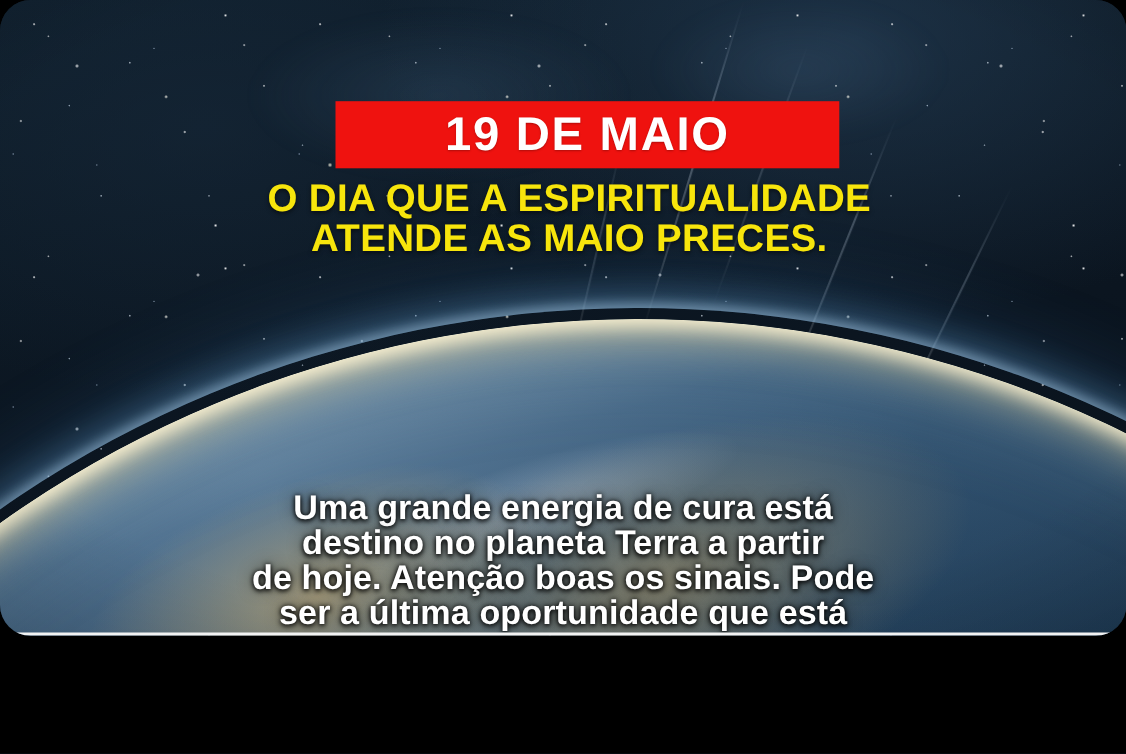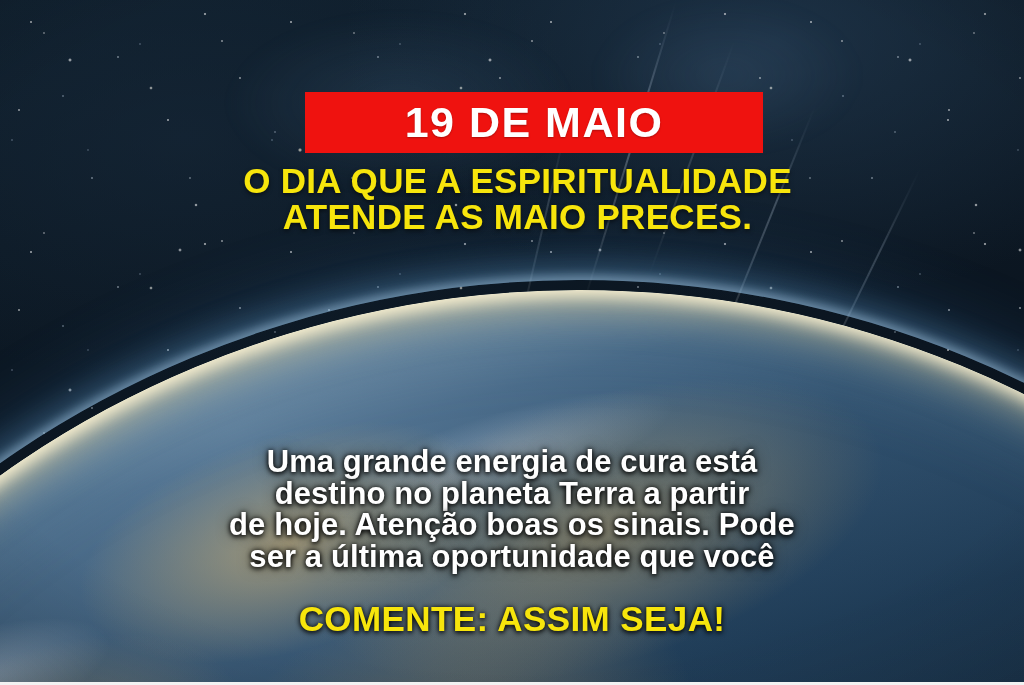--- a/index.html
+++ b/index.html
@@ -8,23 +8,24 @@
     padding: 0;
     background: #000;
   }
   body {
     font-family: "Liberation Sans", sans-serif;
   }
 
   .poster {
     position: relative;
     width: 1024px;
-    height: 685px;
+    height: 578px;
     overflow: hidden;
     background: #0b131d;
+    border-radius: 28px;
   }
 
   
   .space {
     position: absolute;
     inset: 0;
     background:
       radial-gradient(ellipse 700px 420px at 76% 6%,  rgba(40,66,92,0.55) 0%, rgba(20,34,50,0.0) 62%),
       radial-gradient(ellipse 620px 380px at 18% 20%, rgba(24,42,60,0.50) 0%, rgba(13,22,32,0.0) 65%),
       linear-gradient(170deg, #10202e 0%, #0d1a26 28%, #0b1520 58%, #09111a 100%);
@@ -287,21 +288,21 @@
 
     <div class="headline">
       <span class="hl-line">O DIA QUE A ESPIRITUALIDADE</span>
       <span class="hl-line">ATENDE AS MAIO PRECES.</span>
     </div>
 
     <div class="body-copy">
       <span class="bc-line">Uma grande energia de cura está</span>
       <span class="bc-line">destino no planeta Terra a partir</span>
       <span class="bc-line">de hoje. Atenção boas os sinais. Pode</span>
-      <span class="bc-line">ser a última oportunidade que você</span>
+      <span class="bc-line">ser a última oportunidade que está</span>
     </div>
 
     <div class="cta">
       <span>COMENTE: ASSIM SEJA!</span>
     </div>
 
   </div>
 
   <div class="bottom-strip"></div>
 

